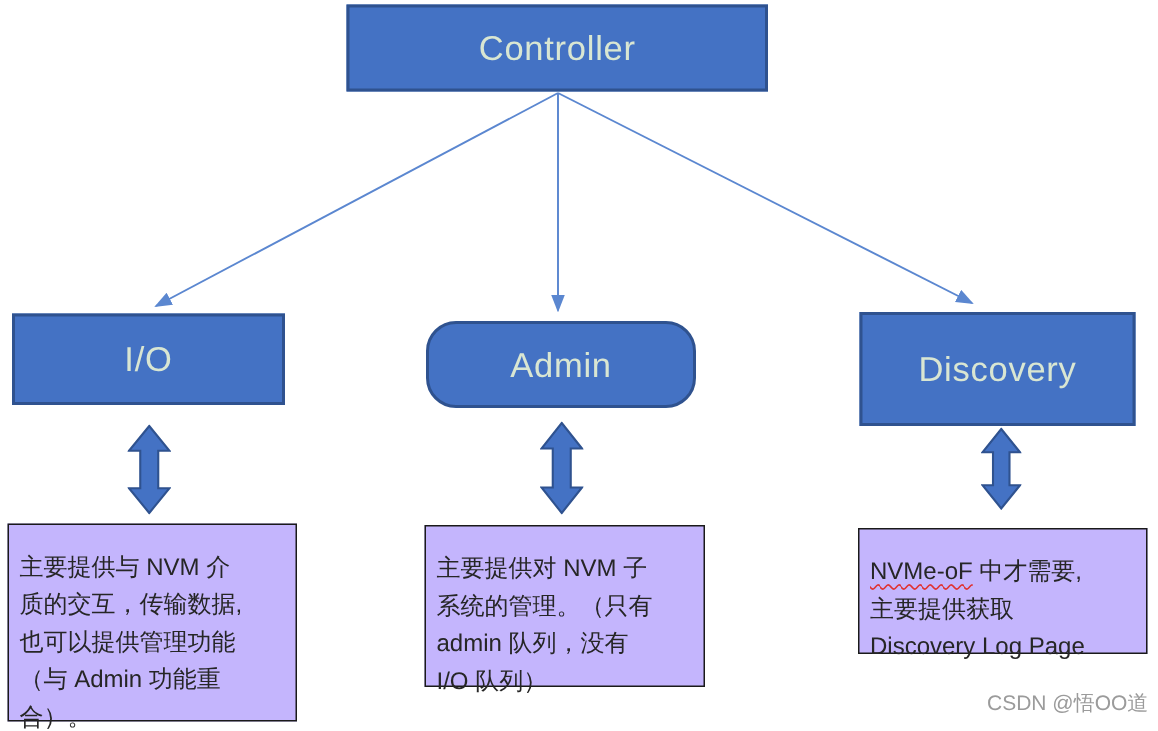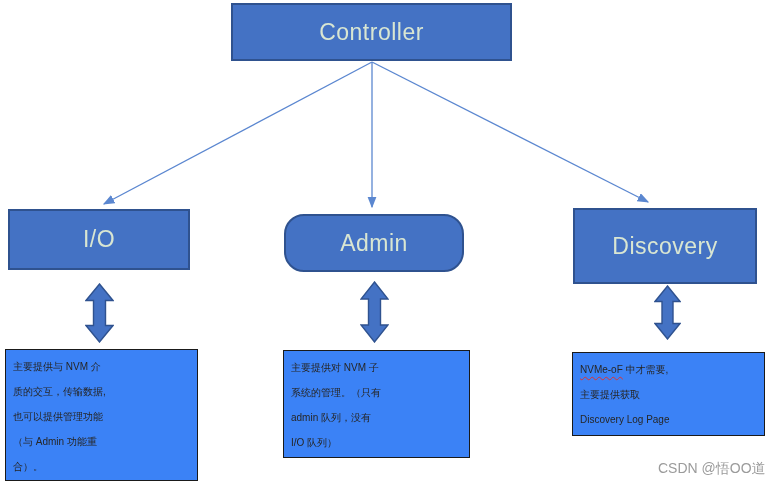--- a/index.html
+++ b/index.html
@@ -36,26 +36,26 @@
   .node-admin     { left: 284px; top: 214px; width: 180px; height: 58px; border-radius: 20px; }
   .node-discovery { left: 573px; top: 208px; width: 184px; height: 76px; }
 
   .updown-arrow { position: absolute; }
   .updown-left  { left: 85px;  top: 283px; }
   .updown-mid   { left: 360px; top: 281px; }
   .updown-right { left: 654px; top: 285px; }
 
   .desc-box {
     position: absolute;
-    background: #3b82f6;
+    background: #c4b5fd;
     border: 1px solid #1a1a1a;
     color: #262626;
-    font-size: 10px;
+    font-size: 16px;
     line-height: 25px;
-    padding: 4px 7px;
+    padding: 16px 7px;
   }
   .desc-text { white-space: pre-line; }
   .desc-io        { left: 5px;   top: 349px; width: 193px; height: 132px; }
   .desc-admin     { left: 283px; top: 350px; width: 187px; height: 108px; }
   .desc-discovery { left: 572px; top: 352px; width: 193px; height: 84px; }
 
   .spell-flagged {
     text-decoration: underline wavy #e03131;
     text-decoration-thickness: 1px;
     text-underline-offset: 3px;

